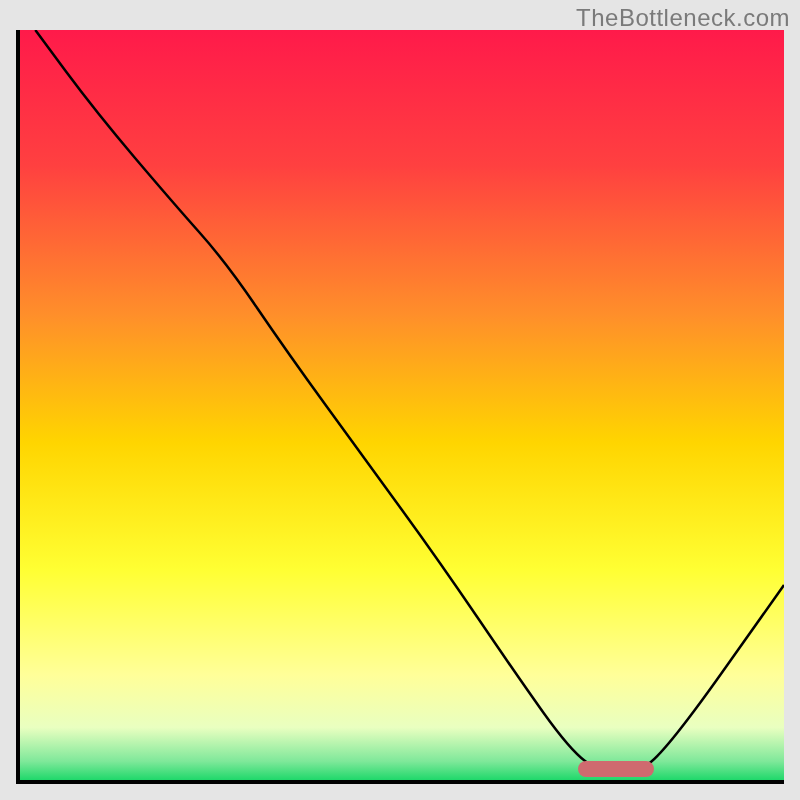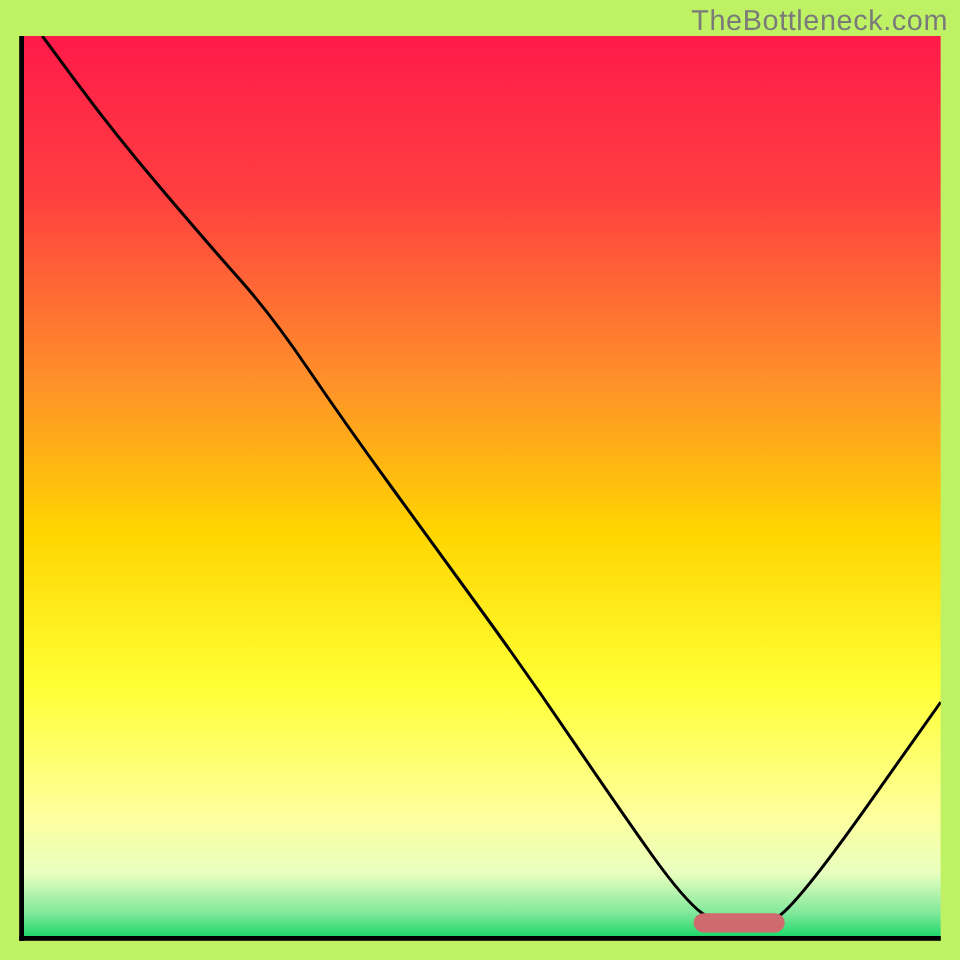--- a/index.html
+++ b/index.html
@@ -1,21 +1,21 @@
 <!DOCTYPE html>
 <html><head>
 <meta charset="utf-8">
 <style>
   * { margin: 0; padding: 0; box-sizing: border-box; }
   html, body { width: 800px; height: 800px; overflow: hidden; background: #fff; }
   .container {
     position: relative;
     width: 800px;
     height: 800px;
-    background: #bef264;
+    background: #e5e5e5;
     text-decoration: underline;
   }
   .watermark {
     position: absolute;
     top: 4px;
     right: 10px;
     font-family: Arial, Helvetica, sans-serif;
     font-size: 24px;
     color: #7a7a7a;
     letter-spacing: 0.5px;

